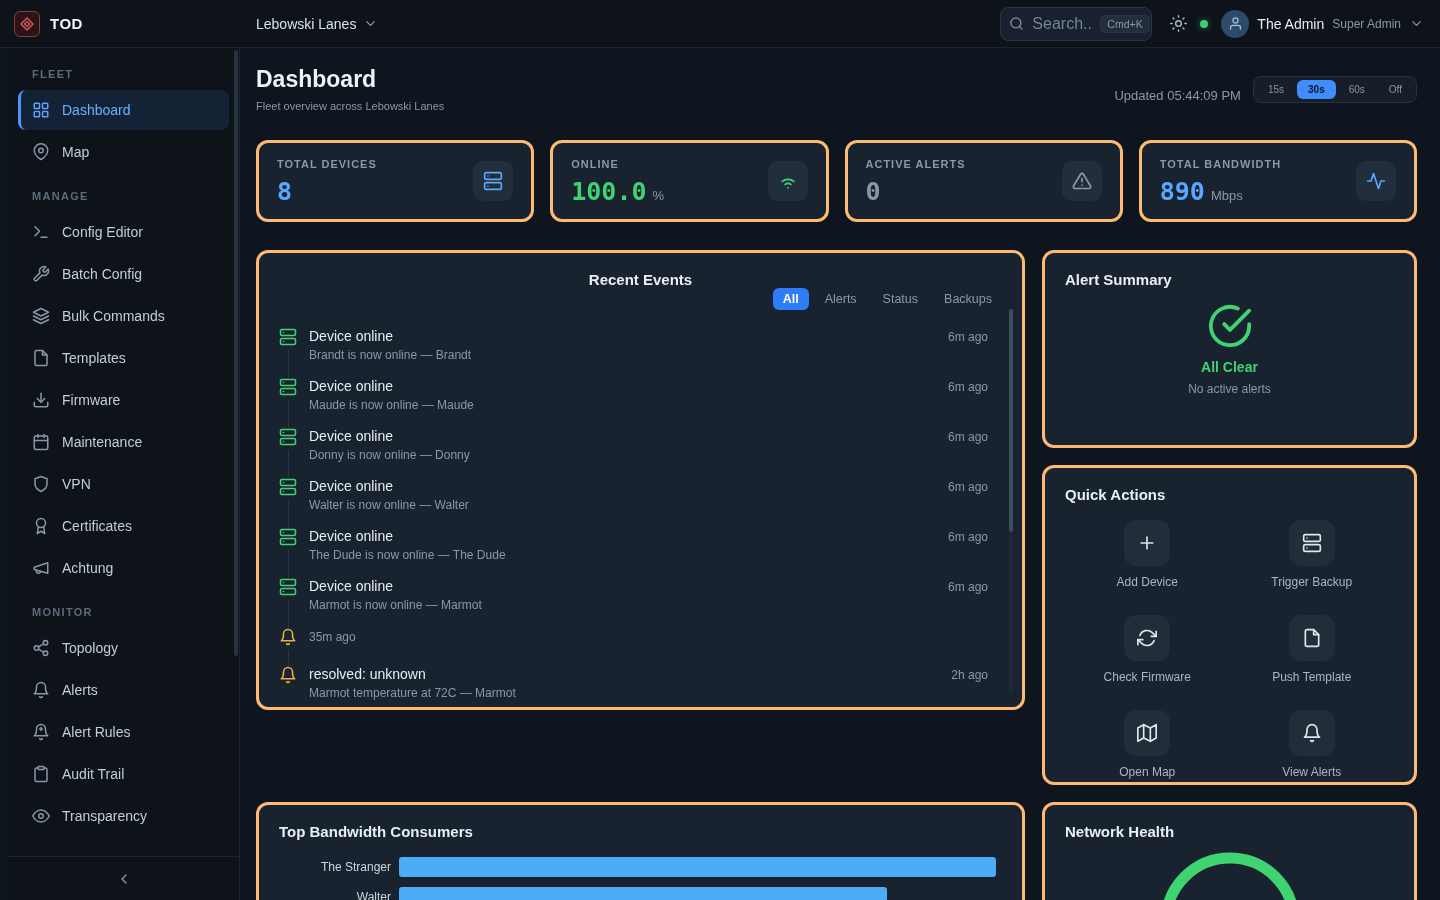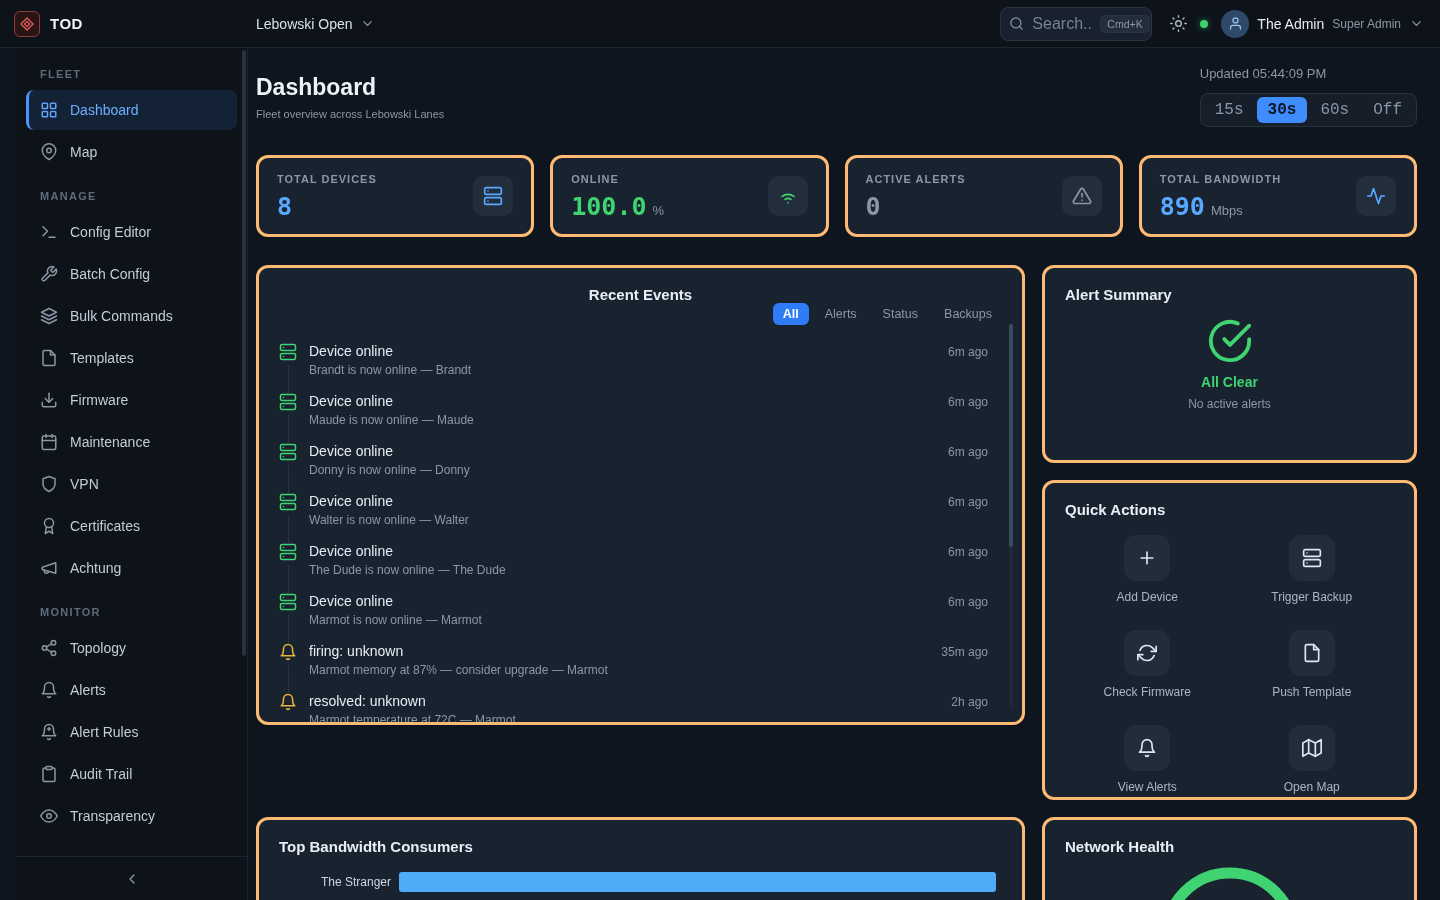--- a/index.html
+++ b/index.html
@@ -35,21 +35,21 @@
   .status-dot { width:8px; height:8px; border-radius:50%; background:#3ecf6e;
                 box-shadow:0 0 6px #3ecf6e88; }
   .user-cluster { display:flex; align-items:center; gap:8px; cursor:pointer; }
   .avatar { width:28px; height:28px; border-radius:50%; background:#2e4a68; color:#9cc3ea;
             display:flex; align-items:center; justify-content:center; }
   .user-name { font-size:14px; color:#e7edf3; }
   .user-role { font-size:12px; color:#8a97a6; }
   .chev-muted { color:#8a97a6; display:flex; }
 
   
-  .sidebar { position:absolute; top:48px; left:16px; bottom:0; width:232px; background:#0d1319;
+  .sidebar { position:absolute; top:48px; left:8px; bottom:0; width:232px; background:#0d1319;
              border-right:1px solid #1c2633; display:flex; flex-direction:column; z-index:4; }
   .sidebar-nav { flex:1; overflow:hidden; padding-top:4px; position:relative; }
   .nav-section-label { font-size:11px; letter-spacing:1.3px; text-transform:uppercase;
              color:#5d6b7a; padding:16px 24px 8px; font-weight:600; }
   .nav-item { height:40px; margin:2px 10px; display:flex; align-items:center; gap:12px;
              padding-left:11px; border-left:3px solid transparent; border-radius:8px;
              color:#c3cdd8; font-size:14px; cursor:pointer; }
   .nav-item .nav-ic { display:flex; color:#8a97a6; }
   .nav-item.active { background:rgba(70,140,255,0.13); border-left-color:#4d94ff; color:#6db0ff; }
   .nav-item.active .nav-ic { color:#5ea2ff; }
@@ -57,26 +57,26 @@
              background:#323f4f; border-radius:2px; opacity:.75; }
   .sidebar-footer { height:44px; border-top:1px solid #1c2633; display:flex;
              align-items:center; justify-content:center; color:#8a97a6; cursor:pointer; }
 
   
   .main { position:absolute; top:48px; left:240px; right:0; bottom:0; overflow:hidden;
           padding:18px 23px 0 16px; }
   .page-head { display:flex; align-items:center; margin-bottom:28px; }
   .page-title { font-size:23px; font-weight:700; color:#eef3f8; }
   .page-sub { font-size:11px; color:#8a97a6; margin-top:7px; }
-  .head-right { margin-left:auto; display:flex; align-items:flex-start; gap:12px;flex-direction:column; }
+  .head-right { margin-left:auto; display:flex; align-items:flex-end; gap:12px; }
   .updated { font-size:13px; color:#8a97a6; }
   .segmented { display:flex; background:#161e29; border:1px solid #27323f; border-radius:8px;
                padding:3px; gap:2px; }
-  .seg-btn { border:0; background:transparent; color:#8a97a6; font-size:16px; padding:4px 11px;
-             border-radius:6px; cursor:pointer; font-family:Liberation Mono, monospace; }
+  .seg-btn { border:0; background:transparent; color:#8a97a6; font-size:10px; padding:4px 11px;
+             border-radius:6px; cursor:pointer; font-family:Liberation Sans, sans-serif; }
   .seg-btn.active { background:#3f8cfd; color:#0c1624; font-weight:700; }
 
   .card { background:#192330; border:3px solid #fdba74; border-radius:12px; }
 
   .stats-row { display:grid; grid-template-columns:repeat(4,1fr); gap:16px; margin-bottom:28px; }
   .stat-card { position:relative; padding:15px 18px; height:82px; }
   .stat-label { font-size:11px; letter-spacing:1px; text-transform:uppercase; color:#8a97a6;
                 font-weight:600; }
   .stat-value-row { margin-top:7px; display:flex; align-items:baseline; gap:6px; }
   .stat-value { font-family:"DejaVu Sans Mono", monospace; font-size:25px; font-weight:700; }
@@ -147,21 +147,21 @@
     <div class="brand">
       <span class="logo-box">
         <svg width="16" height="16" viewBox="0 0 24 24" fill="none" stroke="currentColor" stroke-width="2" stroke-linejoin="round">
             <rect x="5.6" y="5.6" width="12.8" height="12.8" transform="rotate(45 12 12)"></rect>
             <rect x="9.2" y="9.2" width="5.6" height="5.6" transform="rotate(45 12 12)"></rect>
           </svg>
       </span>
       <span class="logo-text">TOD</span>
     </div>
     <div class="org">
-      <span>Lebowski Open</span>
+      <span>Lebowski Lanes</span>
       <span class="chev">
         <svg width="15" height="15" viewBox="0 0 24 24" fill="none" stroke="currentColor" stroke-width="2" stroke-linecap="round" stroke-linejoin="round">
             <polyline points="6 9 12 15 18 9"></polyline>
           </svg>
       </span>
     </div>
     <div class="search-pill">
       <svg width="15" height="15" viewBox="0 0 24 24" fill="none" stroke="currentColor" stroke-width="2" stroke-linecap="round">
           <circle cx="11" cy="11" r="8"></circle>
           <line x1="21" y1="21" x2="16.65" y2="16.65"></line>
@@ -545,24 +545,20 @@
                 <span class="ev-detail">Marmot is now online — Marmot</span>
               </span>
               <span class="ev-time">6m ago</span>
             </div>
             <div class="event-row">
               <span class="ev-ic" style="color:#e8b43a">
                 <svg width="18" height="18" viewBox="0 0 24 24" fill="none" stroke="currentColor" stroke-width="2" stroke-linecap="round" stroke-linejoin="round">
                   <path d="M18 8a6 6 0 0 0-12 0c0 7-3 9-3 9h18s-3-2-3-9"></path>
                   <path d="M13.73 21a2 2 0 0 1-3.46 0"></path>
                 </svg>
-              </span>
-              <span class="ev-body">
-                <span class="ev-title">firing: unknown</span>
-                <span class="ev-detail">Marmot memory at 87% — consider upgrade — Marmot</span>
               </span>
               <span class="ev-time">35m ago</span>
             </div>
             <div class="event-row">
               <span class="ev-ic" style="color:#e8b43a">
                 <svg width="18" height="18" viewBox="0 0 24 24" fill="none" stroke="currentColor" stroke-width="2" stroke-linecap="round" stroke-linejoin="round">
                   <path d="M18 8a6 6 0 0 0-12 0c0 7-3 9-3 9h18s-3-2-3-9"></path>
                   <path d="M13.73 21a2 2 0 0 1-3.46 0"></path>
                 </svg>
               </span>
@@ -629,36 +625,36 @@
                   <svg width="20" height="20" viewBox="0 0 24 24" fill="none" stroke="currentColor" stroke-width="2" stroke-linecap="round" stroke-linejoin="round">
                     <path d="M14 2H6a2 2 0 0 0-2 2v16a2 2 0 0 0 2 2h12a2 2 0 0 0 2-2V8z"></path>
                     <polyline points="14 2 14 8 20 8"></polyline>
                   </svg>
                 </span>
                 <span class="qa-label">Push Template</span>
               </div>
               <div class="qa-cell">
                 <span class="qa-tile">
                   <svg width="20" height="20" viewBox="0 0 24 24" fill="none" stroke="currentColor" stroke-width="2" stroke-linecap="round" stroke-linejoin="round">
-                    <path d="M18 8a6 6 0 0 0-12 0c0 7-3 9-3 9h18s-3-2-3-9"></path>
-                    <path d="M13.73 21a2 2 0 0 1-3.46 0"></path>
-                  </svg>
-                </span>
-                <span class="qa-label">View Alerts</span>
-              </div>
-              <div class="qa-cell">
-                <span class="qa-tile">
-                  <svg width="20" height="20" viewBox="0 0 24 24" fill="none" stroke="currentColor" stroke-width="2" stroke-linecap="round" stroke-linejoin="round">
                     <polygon points="1 6 1 22 8 18 16 22 23 18 23 2 16 6 8 2 1 6"></polygon>
                     <line x1="8" y1="2" x2="8" y2="18"></line>
                     <line x1="16" y1="6" x2="16" y2="22"></line>
                   </svg>
                 </span>
                 <span class="qa-label">Open Map</span>
               </div>
+              <div class="qa-cell">
+                <span class="qa-tile">
+                  <svg width="20" height="20" viewBox="0 0 24 24" fill="none" stroke="currentColor" stroke-width="2" stroke-linecap="round" stroke-linejoin="round">
+                    <path d="M18 8a6 6 0 0 0-12 0c0 7-3 9-3 9h18s-3-2-3-9"></path>
+                    <path d="M13.73 21a2 2 0 0 1-3.46 0"></path>
+                  </svg>
+                </span>
+                <span class="qa-label">View Alerts</span>
+              </div>
             </div>
         </section>
       </div>
 
       <section class="card bw-card">
         <span class="card-title">Top Bandwidth Consumers</span>
         <div class="bw-rows">
             <div class="bw-row">
               <span class="bw-label">The Stranger</span>
               <span class="bw-track">

